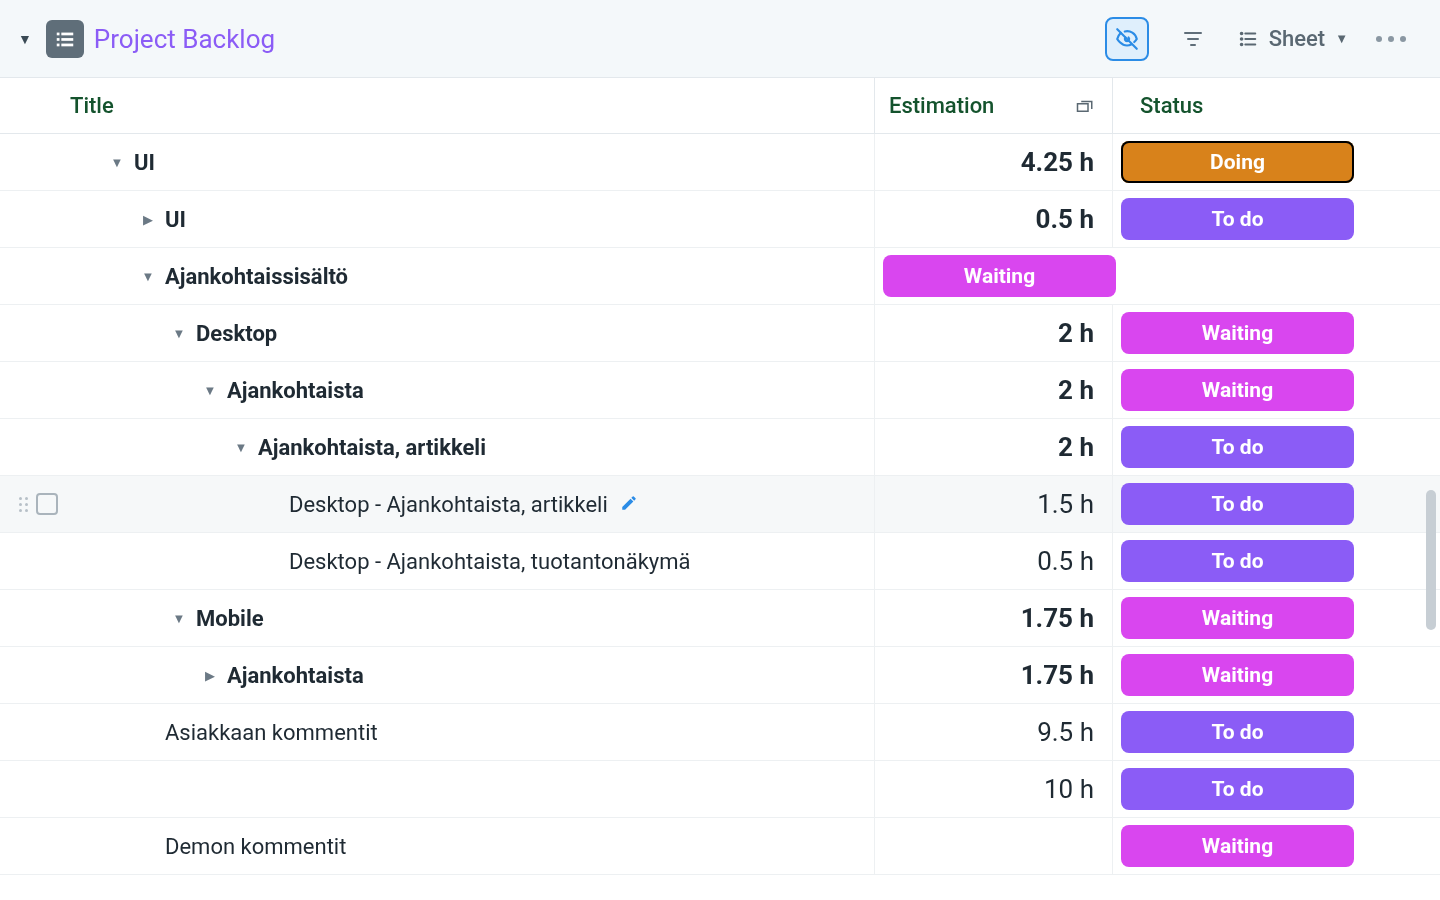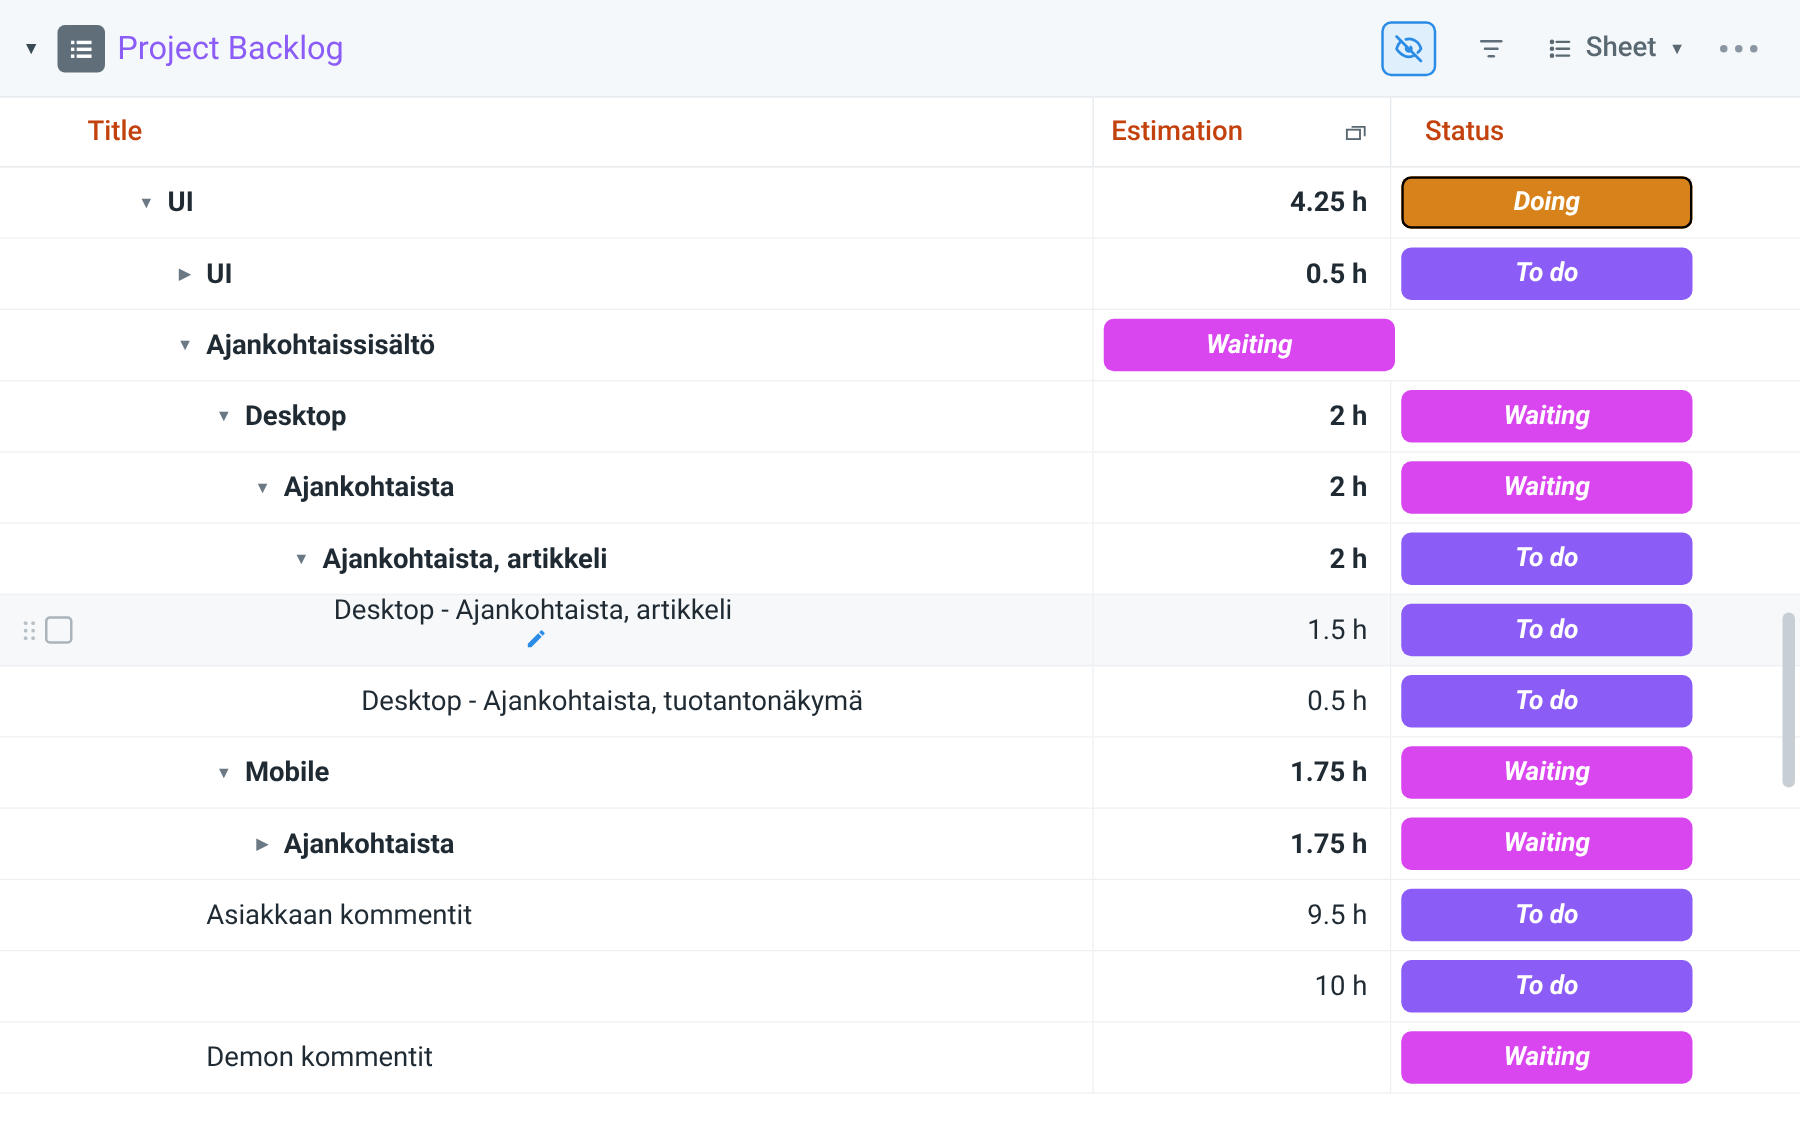--- a/index.html
+++ b/index.html
@@ -54,21 +54,21 @@
     display:flex; align-items:center; gap:10px;
     color:#5a6872; font-size:22px; font-weight:500; cursor:pointer;
   }
   .more { display:flex; gap:6px; cursor:pointer; padding:6px; }
   .more span { width:6px; height:6px; background:#8a97a2; border-radius:50%; }
 
   .cols-header {
     display:flex; align-items:center;
     height:56px;
     border-bottom:1px solid #e3e8ec;
-    color:#c2410c; font-size:22px; font-weight:500;
+    color:#14532d; font-size:22px; font-weight:500;
   }
   .col-title { flex:0 0 874px; padding-left:70px; }
   .col-est   { flex:0 0 238px; padding:0 18px 0 14px; display:flex; align-items:center; justify-content:space-between; border-left:1px solid #e3e8ec; height:100%; }
   .col-status{ flex:0 0 250px; padding-left:27px; border-left:1px solid #e3e8ec; height:100%; display:flex; align-items:center; }
   .col-est .pop-icon { width:18px; height:14px; color:#5a6872; }
 
   .rows { }
   .row {
     display:flex; align-items:center;
     height:57px;
@@ -98,33 +98,32 @@
   .row.selected .checkbox { opacity:1; }
   .indent-block { height:100%; display:flex; align-items:center; }
   .expander { font-size:13px; color:#6b7985; cursor:pointer; width:22px; text-align:center; }
   .row-title-text { font-weight:700; }
   .row-title-text.leaf { font-weight:400; }
   .edit-icon { margin-left:12px; color:#2b8ce6; cursor:pointer; }
 
   .cell-est {
     flex:0 0 238px; display:flex; align-items:center; justify-content:flex-end;
     padding-right:18px; height:100%; border-left:1px solid #edf0f2;
-    font-size:22px; color:#1f2a33;
+    font-size:26px; color:#1f2a33;
   }
   .cell-est.bold { font-weight:700; }
   .cell-status {
     flex:0 0 250px; display:flex; align-items:center; justify-content:center;
     border-left:1px solid #edf0f2; height:100%; padding:6px 8px;
   }
   .status-pill {
     width:100%; height:42px; border-radius:8px;
     display:flex; align-items:center; justify-content:center;
     color:#fff; font-size:21px; font-weight:700;
     cursor:pointer;
-    font-style:italic;
   }
   .st-doing   { background:#d8821b; box-shadow: inset 0 0 0 2px #000; }
   .st-todo    { background:#8b5cf6; }
   .st-waiting { background:#d946ef; }
 
   .scrollbar {
     position:absolute; right:4px; top:490px; width:10px; height:140px;
     background:#c7ced4; border-radius:6px;
   }
 </style>
@@ -338,21 +337,21 @@
           <div class="drag-handle">
             <i></i>
             <i></i>
             <i></i>
             <i></i>
             <i></i>
             <i></i>
           </div>
           <div class="checkbox"></div>
         </div>
-        <div class="indent-block" style="padding-left: 195px; flex-direction: column;">
+        <div class="indent-block" style="padding-left: 195px;">
           <span style="width: 22px; display: inline-block;"></span>
           <span class="row-title-text leaf" style="margin-left: 6px;">Desktop - Ajankohtaista, artikkeli</span>
           <span class="edit-icon"><svg width="18" height="18" viewBox="0 0 24 24" fill="currentColor">
               <path d="M3 17.25V21h3.75L17.81 9.94l-3.75-3.75L3 17.25zM20.71 7.04a1 1 0 000-1.41l-2.34-2.34a1 1 0 00-1.41 0l-1.83 1.83 3.75 3.75 1.83-1.83z"></path>
             </svg></span>
         </div>
       </div>
       <div class="cell-est">1.5 h</div>
       <div class="cell-status">
         <div class="status-pill st-todo">To do</div>

